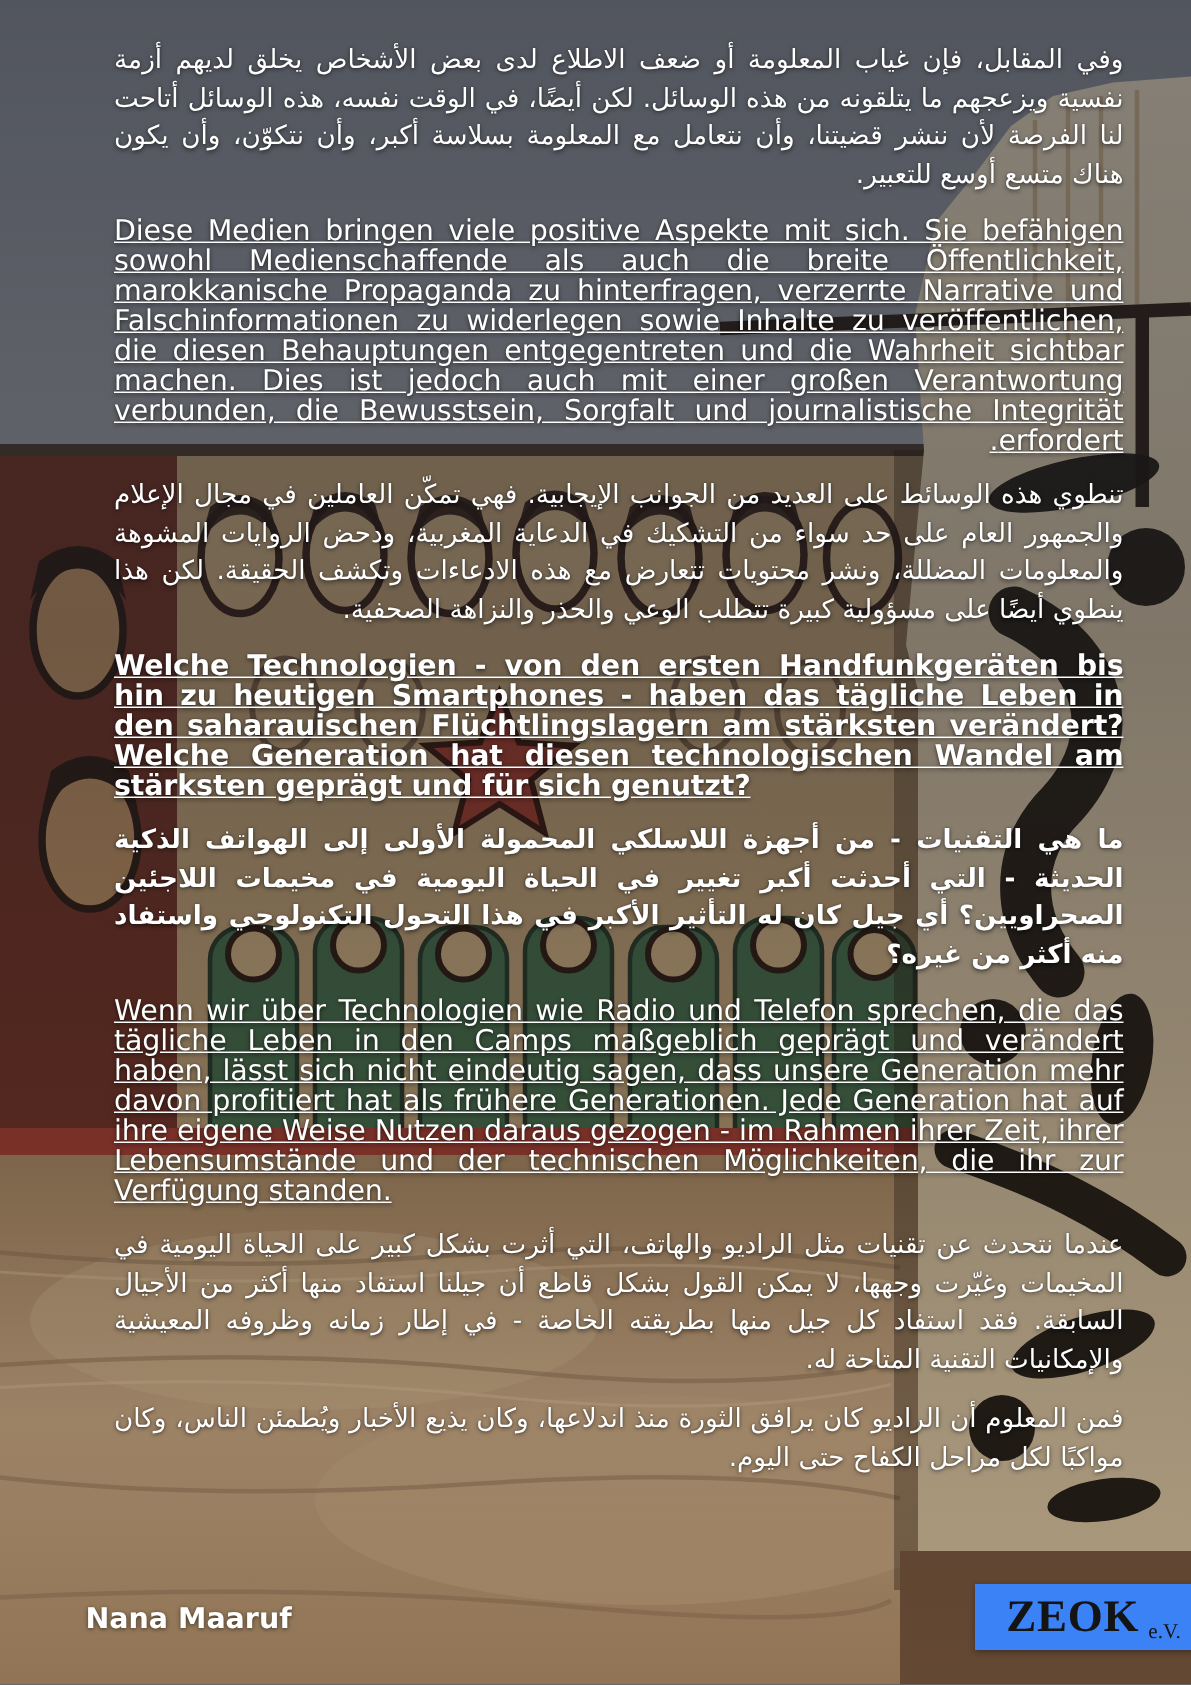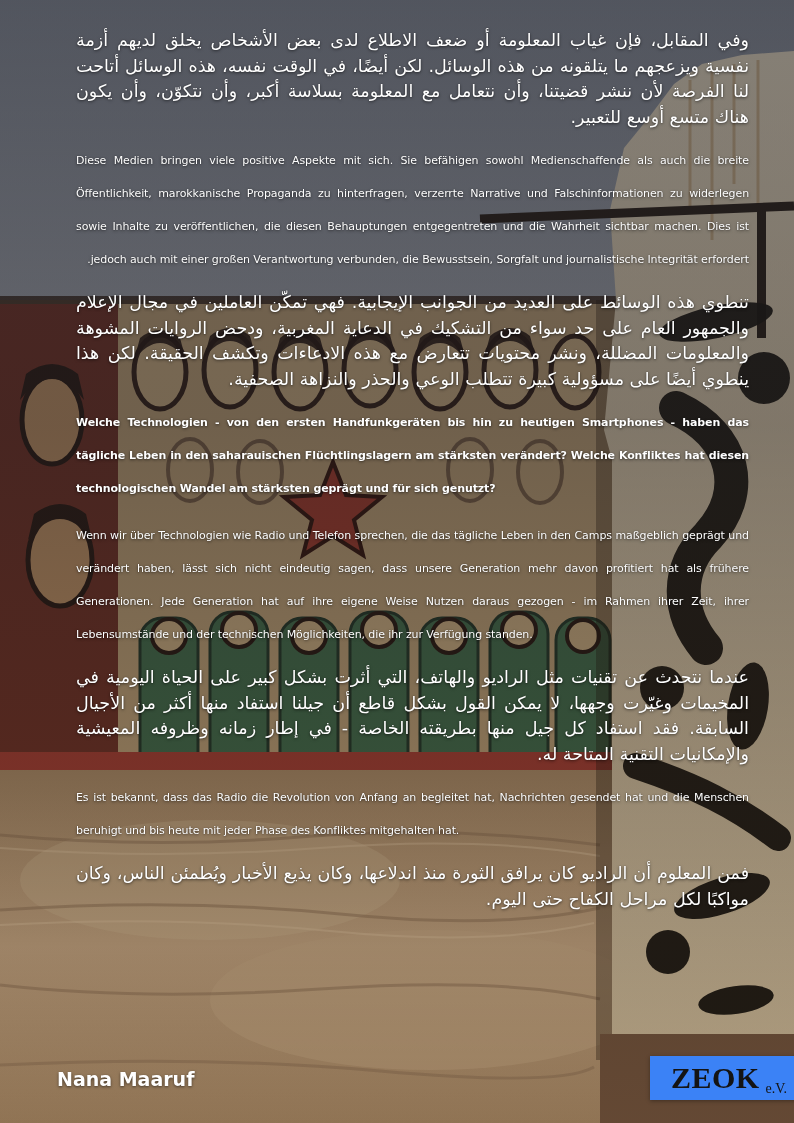--- a/index.html
+++ b/index.html
@@ -10,21 +10,21 @@
   .overlay{position:absolute;left:0;top:0;width:794px;height:1123px;
         background:linear-gradient(180deg,
           rgba(33,35,42,.47) 0%,
           rgba(31,29,31,.47) 38%,
           rgba(36,29,23,.34) 66%,
           rgba(36,29,23,.15) 100%);}
   .content{position:absolute;left:76px;top:28px;width:673px;color:#fff;
         text-shadow:0 1px 3px rgba(0,0,0,.55), 0 0 1px rgba(0,0,0,.4);}
   .content p{margin:0 0 14px 0;text-align:justify;}
   .ar{direction:rtl;font-size:17.5px;line-height:25.5px;}
-  .de{direction:ltr;font-size:11px;line-height:33px;letter-spacing:-0.1px;}
+  .de{direction:ltr;font-size:19px;line-height:20px;letter-spacing:-0.1px;text-decoration:underline;}
   .de-rtl{direction:rtl;}
   .bold{font-weight:bold;}
   .author{position:absolute;left:27px;top:1068px;color:#fff;font-size:19px;
         font-weight:bold;text-shadow:0 1px 3px rgba(0,0,0,.55);padding-left:30px;}
   .logo{position:absolute;left:650px;top:1056px;width:158px;height:44px;
         background:#3b82f6;display:flex;align-items:center;justify-content:center;
         box-shadow:0 1px 4px rgba(0,0,0,.35);}
   .logo .z{font-family:"Liberation Serif","DejaVu Serif",serif;font-size:30px;
         font-weight:700;color:#141414;letter-spacing:.5px;line-height:1;}
   .logo .ev{font-family:"Liberation Serif","DejaVu Serif",serif;font-size:14px;
@@ -162,24 +162,24 @@
       <rect x="600" y="1034" width="194" height="89" fill="#6f5039"></rect>
     </g>
   </svg>
 
   <div class="overlay"></div>
 
   <div class="content">
     <p class="ar" lang="ar">وفي المقابل، فإن غياب المعلومة أو ضعف الاطلاع لدى بعض الأشخاص يخلق لديهم أزمة نفسية ويزعجهم ما يتلقونه من هذه الوسائل. لكن أيضًا، في الوقت نفسه، هذه الوسائل أتاحت لنا الفرصة لأن ننشر قضيتنا، وأن نتعامل مع المعلومة بسلاسة أكبر، وأن نتكوّن، وأن يكون هناك متسع أوسع للتعبير.</p>
     <p class="de de-rtl" lang="de">Diese Medien bringen viele positive Aspekte mit sich. Sie befähigen sowohl Medienschaffende als auch die breite Öffentlichkeit, marokkanische Propaganda zu hinterfragen, verzerrte Narrative und Falschinformationen zu widerlegen sowie Inhalte zu veröffentlichen, die diesen Behauptungen entgegentreten und die Wahrheit sichtbar machen. Dies ist jedoch auch mit einer großen Verantwortung verbunden, die Bewusstsein, Sorgfalt und journalistische Integrität erfordert.</p>
     <p class="ar" lang="ar">تنطوي هذه الوسائط على العديد من الجوانب الإيجابية. فهي تمكّن العاملين في مجال الإعلام والجمهور العام على حد سواء من التشكيك في الدعاية المغربية، ودحض الروايات المشوهة والمعلومات المضللة، ونشر محتويات تتعارض مع هذه الادعاءات وتكشف الحقيقة. لكن هذا ينطوي أيضًا على مسؤولية كبيرة تتطلب الوعي والحذر والنزاهة الصحفية.</p>
-    <p class="de bold" lang="de">Welche Technologien - von den ersten Handfunkgeräten bis hin zu heutigen Smartphones - haben das tägliche Leben in den saharauischen Flüchtlingslagern am stärksten verändert? Welche Konfliktes hat diesen technologischen Wandel am stärksten geprägt und für sich genutzt?</p>
+    <p class="de bold" lang="de">Welche Technologien - von den ersten Handfunkgeräten bis hin zu heutigen Smartphones - haben das tägliche Leben in den saharauischen Flüchtlingslagern am stärksten verändert? Welche Generation hat diesen technologischen Wandel am stärksten geprägt und für sich genutzt?</p>
+    <p class="ar bold" lang="ar">ما هي التقنيات - من أجهزة اللاسلكي المحمولة الأولى إلى الهواتف الذكية الحديثة - التي أحدثت أكبر تغيير في الحياة اليومية في مخيمات اللاجئين الصحراويين؟ أي جيل كان له التأثير الأكبر في هذا التحول التكنولوجي واستفاد منه أكثر من غيره؟</p>
     <p class="de" lang="de">Wenn wir über Technologien wie Radio und Telefon sprechen, die das tägliche Leben in den Camps maßgeblich geprägt und verändert haben, lässt sich nicht eindeutig sagen, dass unsere Generation mehr davon profitiert hat als frühere Generationen. Jede Generation hat auf ihre eigene Weise Nutzen daraus gezogen - im Rahmen ihrer Zeit, ihrer Lebensumstände und der technischen Möglichkeiten, die ihr zur Verfügung standen.</p>
     <p class="ar" lang="ar">عندما نتحدث عن تقنيات مثل الراديو والهاتف، التي أثرت بشكل كبير على الحياة اليومية في المخيمات وغيّرت وجهها، لا يمكن القول بشكل قاطع أن جيلنا استفاد منها أكثر من الأجيال السابقة. فقد استفاد كل جيل منها بطريقته الخاصة - في إطار زمانه وظروفه المعيشية والإمكانيات التقنية المتاحة له.</p>
-    <p class="de" lang="de">Es ist bekannt, dass das Radio die Revolution von Anfang an begleitet hat, Nachrichten gesendet hat und die Menschen beruhigt und bis heute mit jeder Phase des Konfliktes mitgehalten hat.</p>
     <p class="ar" lang="ar">فمن المعلوم أن الراديو كان يرافق الثورة منذ اندلاعها، وكان يذيع الأخبار ويُطمئن الناس، وكان مواكبًا لكل مراحل الكفاح حتى اليوم.</p>
   </div>
 
   <div class="author">Nana Maaruf</div>
   <div class="logo">
     <span class="z">ZEOK</span>
     <span class="ev">e.V.</span>
   </div>
 
 </div>

